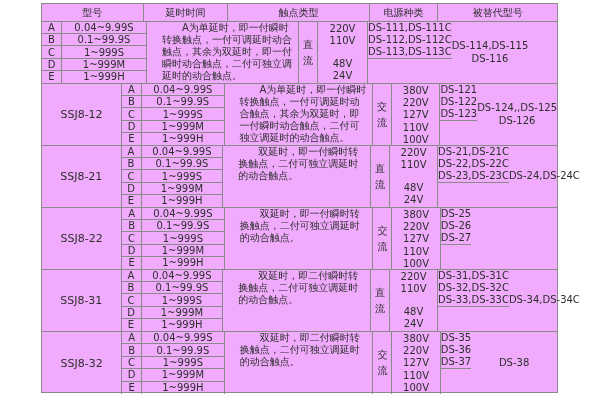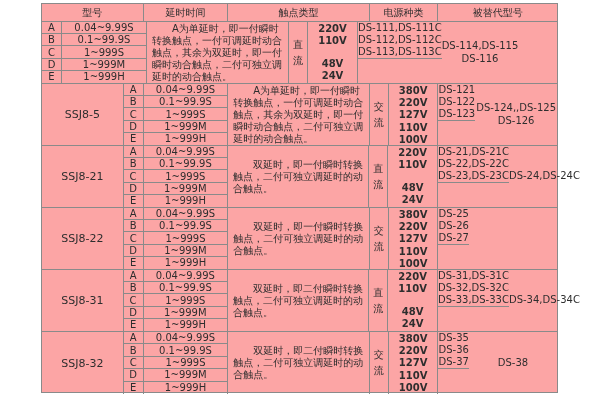--- a/index.html
+++ b/index.html
@@ -7,21 +7,21 @@
   body {
     background: #ffffff;
     font-family: "DejaVu Sans", "Liberation Sans", sans-serif;
     color: #2e2e2e;
     position: relative;
     overflow: hidden;
   }
   .tbl {
     position: absolute; left: 41px; top: 3px;
     width: 517px; height: 390px;
-    border: 1px solid #8a8a8a; background: #fca5a5;
+    border: 1px solid #8a8a8a; background: #f0abfc;
   }
   .hdr { display: flex; height: 18px; border-bottom: 1px solid #8a8a8a; }
   .h {
     font-size: 10px; display: flex; align-items: center; justify-content: center;
     border-right: 1px solid #8a8a8a; height: 100%;
   }
   .h:last-child { border-right: none; }
   .h-model    { width: 102px; }
   .h-time     { width: 85px; }
   .h-contact  { width: 142px; }
@@ -40,36 +40,36 @@
   .srow { display: flex; height: 12.4px; }
   .srow:not(:last-child) { border-bottom: 1px solid #8a8a8a; }
   .letter {
     width: 20px; border-right: 1px solid #8a8a8a;
     display: flex; align-items: center; justify-content: center; font-size: 10px;
   }
   .time { flex: 1; display: flex; align-items: center; justify-content: center; font-size: 10px; }
 
   .c-contact {
     width: 142px; border-right: 1px solid #8a8a8a;
-    display: flex; align-items: center;
+    display: flex;  margin-left: 10px;
   }
   .ctext {
     width: 100%; font-size: 10px; line-height: 12px;
     padding: 0 5px; text-indent: 20px; text-align: left;
   }
 
   .c-power { width: 69px; border-right: 1px solid #8a8a8a; display: flex; }
   .kind {
     width: 19px; border-right: 1px solid #8a8a8a;
     display: flex; align-items: center; justify-content: center;
   }
   .kindtxt { display: inline-block; width: 11px; font-size: 10px; line-height: 16px; text-align: center; }
   .c-volt {
     flex: 1; display: flex; flex-direction: column;
-    justify-content: space-between; padding: 1px 0; font-weight: bold;
+    justify-content: space-between; padding: 1px 0;
   }
   .vtop, .vbot { display: flex; flex-direction: column; }
   .c-volt span { display: block; text-align: center; font-size: 10px; line-height: 12.2px; }
 
   .c-replaced { width: 119px; display: flex; flex-direction: row; }
   .rtop {
     height: 37px; border-bottom: 1px solid #8a8a8a;
     display: flex; flex-direction: column; justify-content: center; align-items: center;
   }
   .rbot { flex: 1; display: flex; flex-direction: column; justify-content: center; align-items: center; }
@@ -137,21 +137,21 @@
         </div>
       <div class="rbot">
           <span>DS-114,DS-115</span>
           <span>DS-116</span>
         </div>
     </div>
   </div>
 
   <div class="grp">
     <div class="c-model">
-        <span>SSJ8-5</span>
+        <span>SSJ8-12</span>
       </div>
     <div class="c-rows">
       <div class="srow">
           <div class="letter">A</div>
           <div class="time">0.04~9.99S</div>
         </div>
       <div class="srow">
           <div class="letter">B</div>
           <div class="time">0.1~99.9S</div>
         </div>

